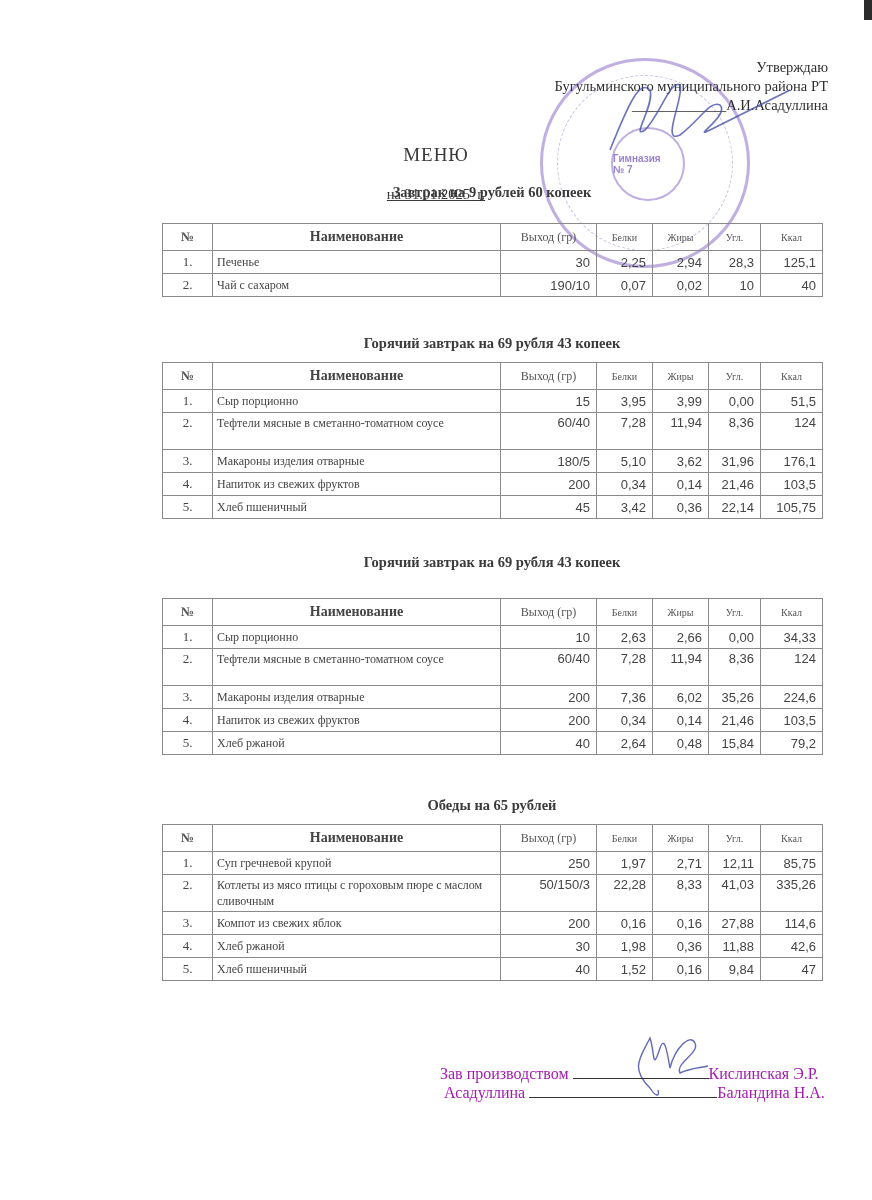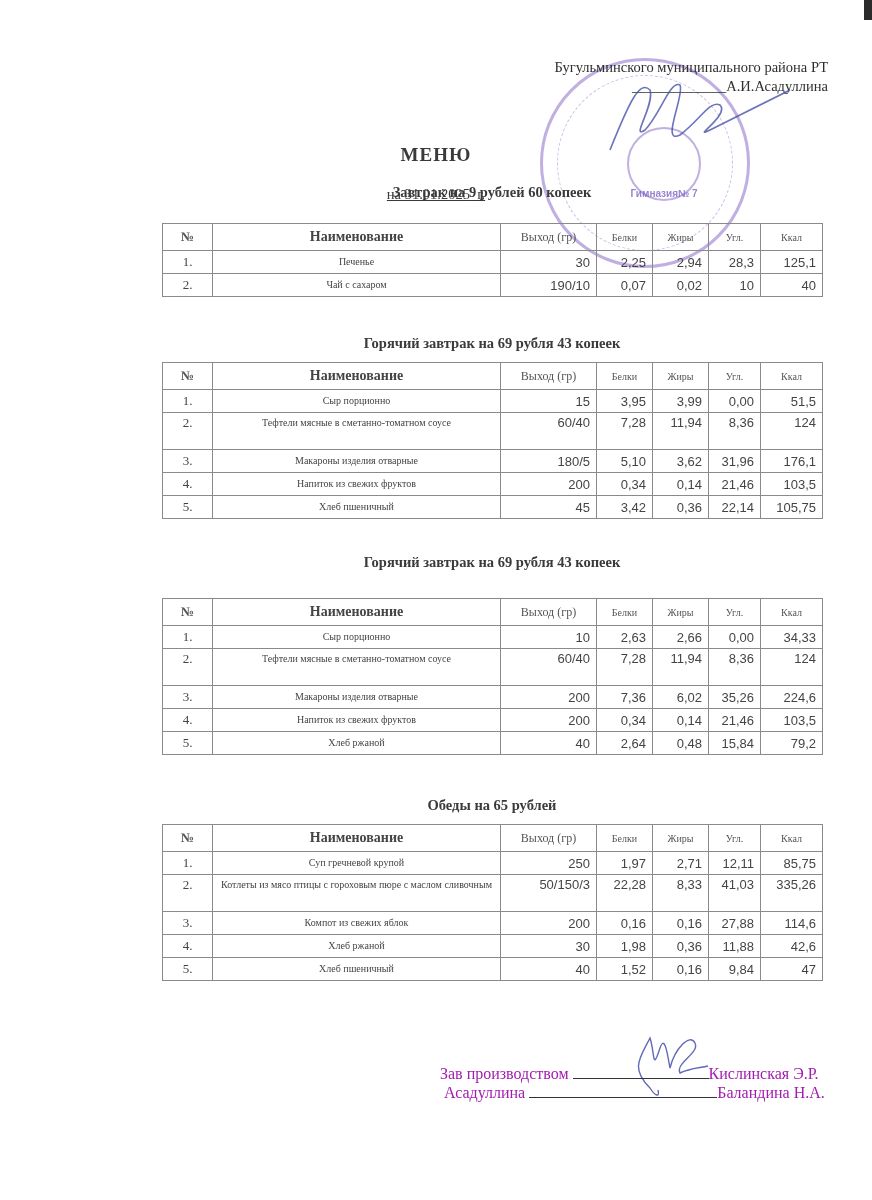--- a/index.html
+++ b/index.html
@@ -6,36 +6,36 @@
   body {
     width: 872px; height: 1200px; background: #ffffff; position: relative; overflow: hidden;
     font-family: "Liberation Serif", serif; color: #3a3a3a;
   }
   .corner-mark { position: absolute; right: 0; top: 0; width: 8px; height: 20px; background: #2b2b2b; }
   .approve { position: absolute; right: 44px; top: 58px; text-align: right; font-size: 14.5px; line-height: 19px; color: #2e2e2e; }
   .approve div { white-space: nowrap; }
   .stamp { position: absolute; left: 540px; top: 58px; width: 210px; height: 210px; border-radius: 50%;
     border: 3px solid rgba(140,110,200,0.55); box-sizing: border-box; }
   .stamp::before { content: ""; position: absolute; left: 14px; top: 14px; right: 14px; bottom: 14px; border-radius: 50%; border: 1.5px dashed rgba(140,110,200,0.45); }
-  .stamp .inner { position: absolute; left: 84px; top: 66px; width: 70px; height: 70px; border-radius: 50%; border: 2px solid rgba(140,110,200,0.55);
-    display: flex; flex-direction: row; align-items: flex-end; justify-content: center; font-family: "Liberation Sans", sans-serif; font-size: 10px; color: rgba(120,90,190,0.75); font-weight: bold; }
+  .stamp .inner { position: absolute; left: 68px; top: 66px; width: 70px; height: 70px; border-radius: 50%; border: 2px solid rgba(140,110,200,0.55);
+    display: flex; flex-direction: column; align-items: flex-start; justify-content: center; font-family: "Liberation Sans", sans-serif; font-size: 10px; color: rgba(120,90,190,0.75); font-weight: bold; }
   .sig1 { position: absolute; left: 590px; top: 60px; width: 200px; height: 100px; }
   .title { position: absolute; left: 0; width: 872px; top: 144px; text-align: center; }
-  .title .t1 { font-size: 19px; font-weight: bold; letter-spacing: 1px; }
+  .title .t1 { font-size: 19px; font-weight: normal; letter-spacing: 1px; }
   .title .t2 { font-size: 14.5px; text-decoration: underline; margin-top: 20px; }
   .section-title { position: absolute; left: 162px; width: 660px; text-align: center; font-size: 14.5px; font-weight: bold; }
   table.menu { position: absolute; left: 162px; width: 660px; border-collapse: collapse; table-layout: fixed;
     font-family: "Liberation Sans", sans-serif; font-size: 13px; color: #444; }
   table.menu td, table.menu th { border: 1px solid #8a8a8a; padding: 0 4px; height: 22px; vertical-align: middle; }
   table.menu th { font-weight: normal; font-family: "Liberation Serif", serif; font-size: 10px; color: #555; height: 26px; }
   table.menu th.name { font-size: 14px; font-weight: bold; color: #444; }
   table.menu th.num { font-size: 13px; font-weight: bold; }
   table.menu th.out { font-size: 12px; }
   table.menu td.num { text-align: center; font-family: "Liberation Serif", serif; }
-  table.menu td.name { font-family: "Liberation Serif", serif; font-size: 10px; line-height: 16px; text-align: center; }
+  table.menu td.name { font-family: "Liberation Serif", serif; font-size: 12px; line-height: 16px; }
   table.menu td.val { text-align: right; padding-right: 6px; }
   table.menu tr.tall td { height: 34px; vertical-align: top; padding-top: 2px; }
   col.c-num { width: 50px; } col.c-name { width: 288px; } col.c-out { width: 96px; }
   col.c-b { width: 56px; } col.c-f { width: 56px; } col.c-u { width: 52px; } col.c-k { width: 62px; }
   .signatures { position: absolute; left: 440px; top: 1064px; font-size: 16px; line-height: 19px; color: #a21caf; }
   .signatures .row { white-space: nowrap; }
   .signatures .line { display: inline-block; border-bottom: 1px solid #333; width: 136px; height: 14px; vertical-align: baseline; }
   .signatures .line.l2 { width: 188px; }
   .sig2 { position: absolute; left: 620px; top: 1028px; width: 90px; height: 70px; }
 </style>
@@ -45,20 +45,21 @@
 <div class="corner-mark"></div>
 
 <div class="stamp">
   <div class="inner">
     <span>Гимназия</span>
     <span>№ 7</span>
   </div>
 </div>
 
 <div class="approve">
+  <div>Утверждаю</div>
   <div>Бугульминского муниципального района РТ</div>
   <div>_____________А.И.Асадуллина</div>
 </div>
 
 <svg class="sig1" viewBox="0 0 200 100">
   <path d="M20 90 C40 40, 50 20, 60 30 C65 45, 40 80, 55 70 C70 55, 80 20, 90 25 C95 35, 70 85, 90 75 C110 60, 120 40, 130 45 C140 55, 100 80, 120 70 C150 55, 180 40, 200 30" fill="none" stroke="rgba(70,80,170,0.8)" stroke-width="1.6"></path>
 </svg>
 
 <div class="title">
   <div class="t1">МЕНЮ</div>

